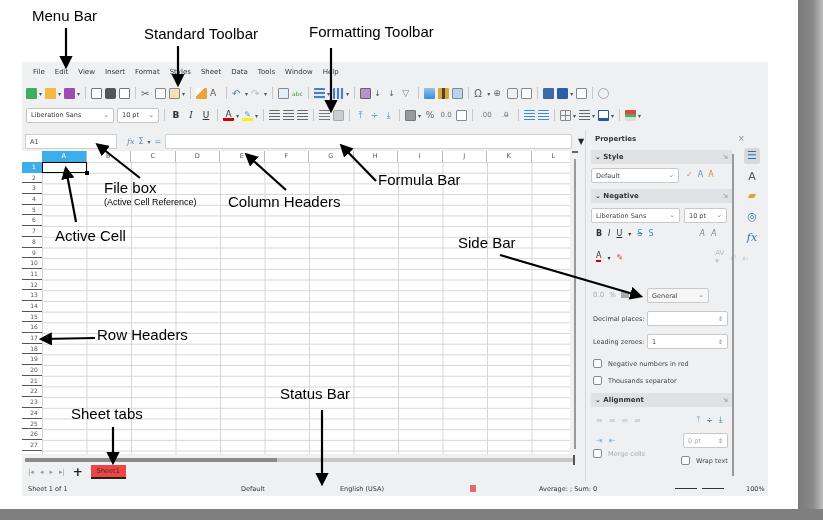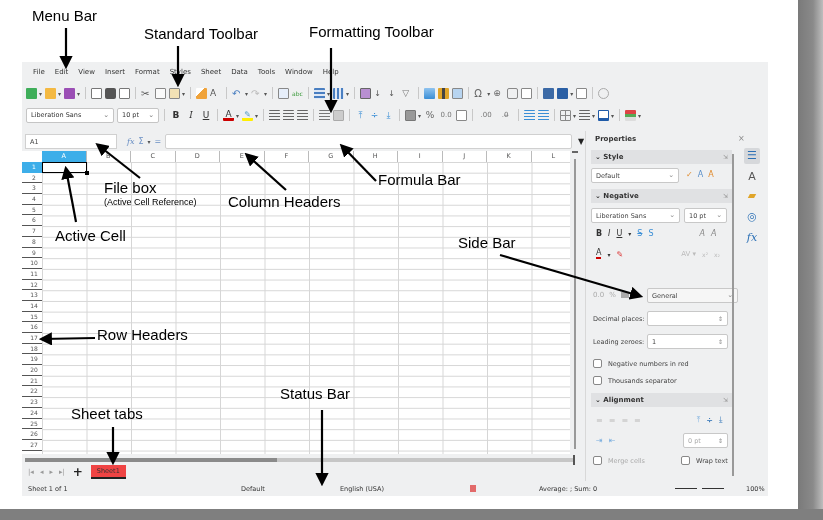--- a/index.html
+++ b/index.html
@@ -330,32 +330,32 @@
       <span style="font-size:6px">▾</span>
       <span style="text-decoration:line-through;color:#3a8ed6">S</span>
       <span style="color:#3a8ed6">S</span>
       <span style="margin-left:40px;color:#888;font-style:italic">A</span>
       <span style="color:#888;font-style:italic">A</span>
     </div>
     <div class="sb-row" style="top:118px">
       <span style="border-bottom:2px solid #cc0000;line-height:8px">A</span>
       <span style="font-size:6px">▾</span>
       <span style="color:#d44;font-size:8px">✎</span>
-      <span style="margin-left:52px;color:#bbb;font-size:7px">AV ▾</span>
+      <span style="margin-left:86px;color:#bbb;font-size:7px">AV ▾</span>
       <span style="color:#bbb;font-size:6px">x²</span>
       <span style="color:#bbb;font-size:6px">x₂</span>
     </div>
 
     <div class="sb-row" style="left:7px;top:160px;gap:5px;font-size:7px;color:#aaa">
       <span>0.0</span>
       <span>%</span>
       <span style="display:inline-block;width:8px;height:6px;background:#aaa"></span>
       <span style="font-size:6px;color:#444">▾</span>
     </div>
-    <div class="sb-combo" style="left:61px;top:157px;width:91px;background:#f6f6f6">
+    <div class="sb-combo" style="left:61px;top:157px;width:62px;background:#f6f6f6">
       <span>General</span>
       <span class="chev">⌄</span>
     </div>
     <div class="sb-label" style="top:184px">Decimal places:</div>
     <div class="sb-combo" style="left:61px;top:180px;width:81px">
       <span></span>
       <span class="chev" style="font-size:6px;top:3px">⇕</span>
     </div>
     <div class="sb-label" style="top:207px">Leading zeroes:</div>
     <div class="sb-combo" style="left:61px;top:203px;width:81px">
@@ -385,21 +385,21 @@
       <span style="color:#2a6fb5">⤓</span>
     </div>
     <div class="sb-row" style="left:10px;top:305px;gap:6px;color:#7aaedf;font-size:8px">
       <span>⇥</span>
       <span>⇤</span>
     </div>
     <div class="sb-combo" style="left:97px;top:302px;width:45px;color:#aaa">
       <span>0 pt</span>
       <span class="chev" style="font-size:6px;top:3px">⇕</span>
     </div>
-    <div class="sb-check dim" style="left:7px;top:325px">
+    <div class="sb-check dim" style="left:7px;top:318px">
       <span class="checkbox"></span>
       <span>Merge cells</span>
     </div>
     <div class="sb-check" style="left:95px;top:325px">
       <span class="checkbox"></span>
       <span>Wrap text</span>
     </div>
     <div class="sb-scroll"></div>
   </div>
 

